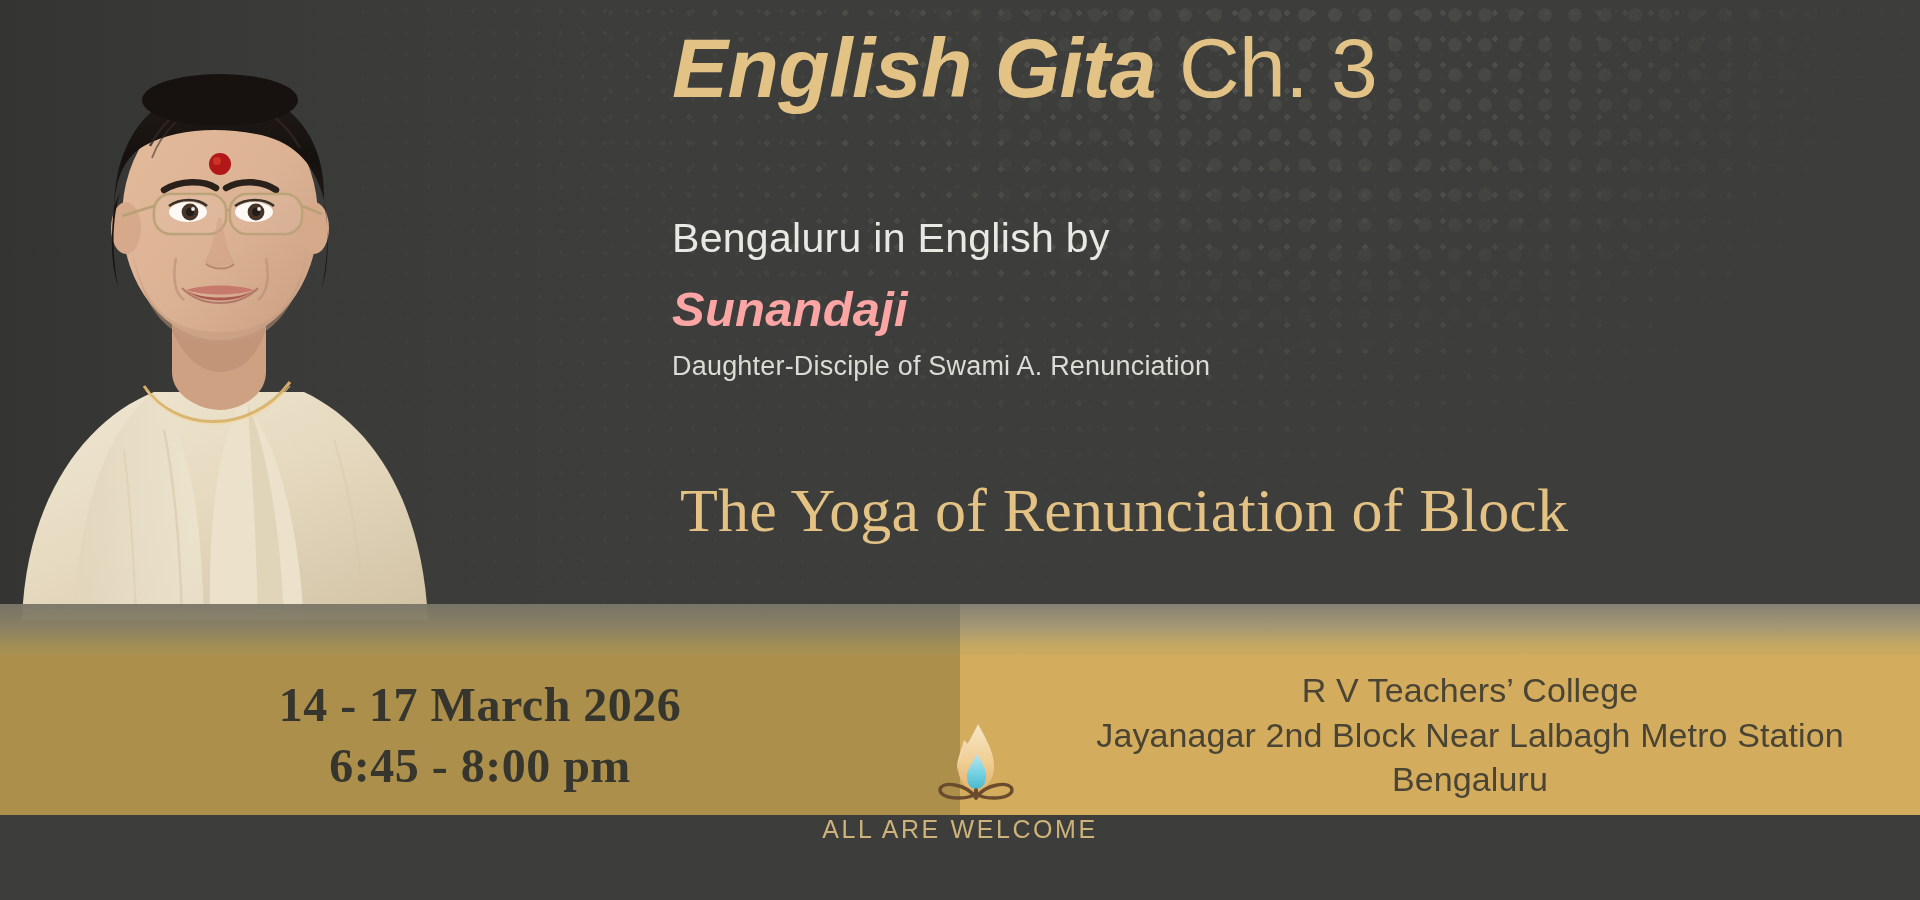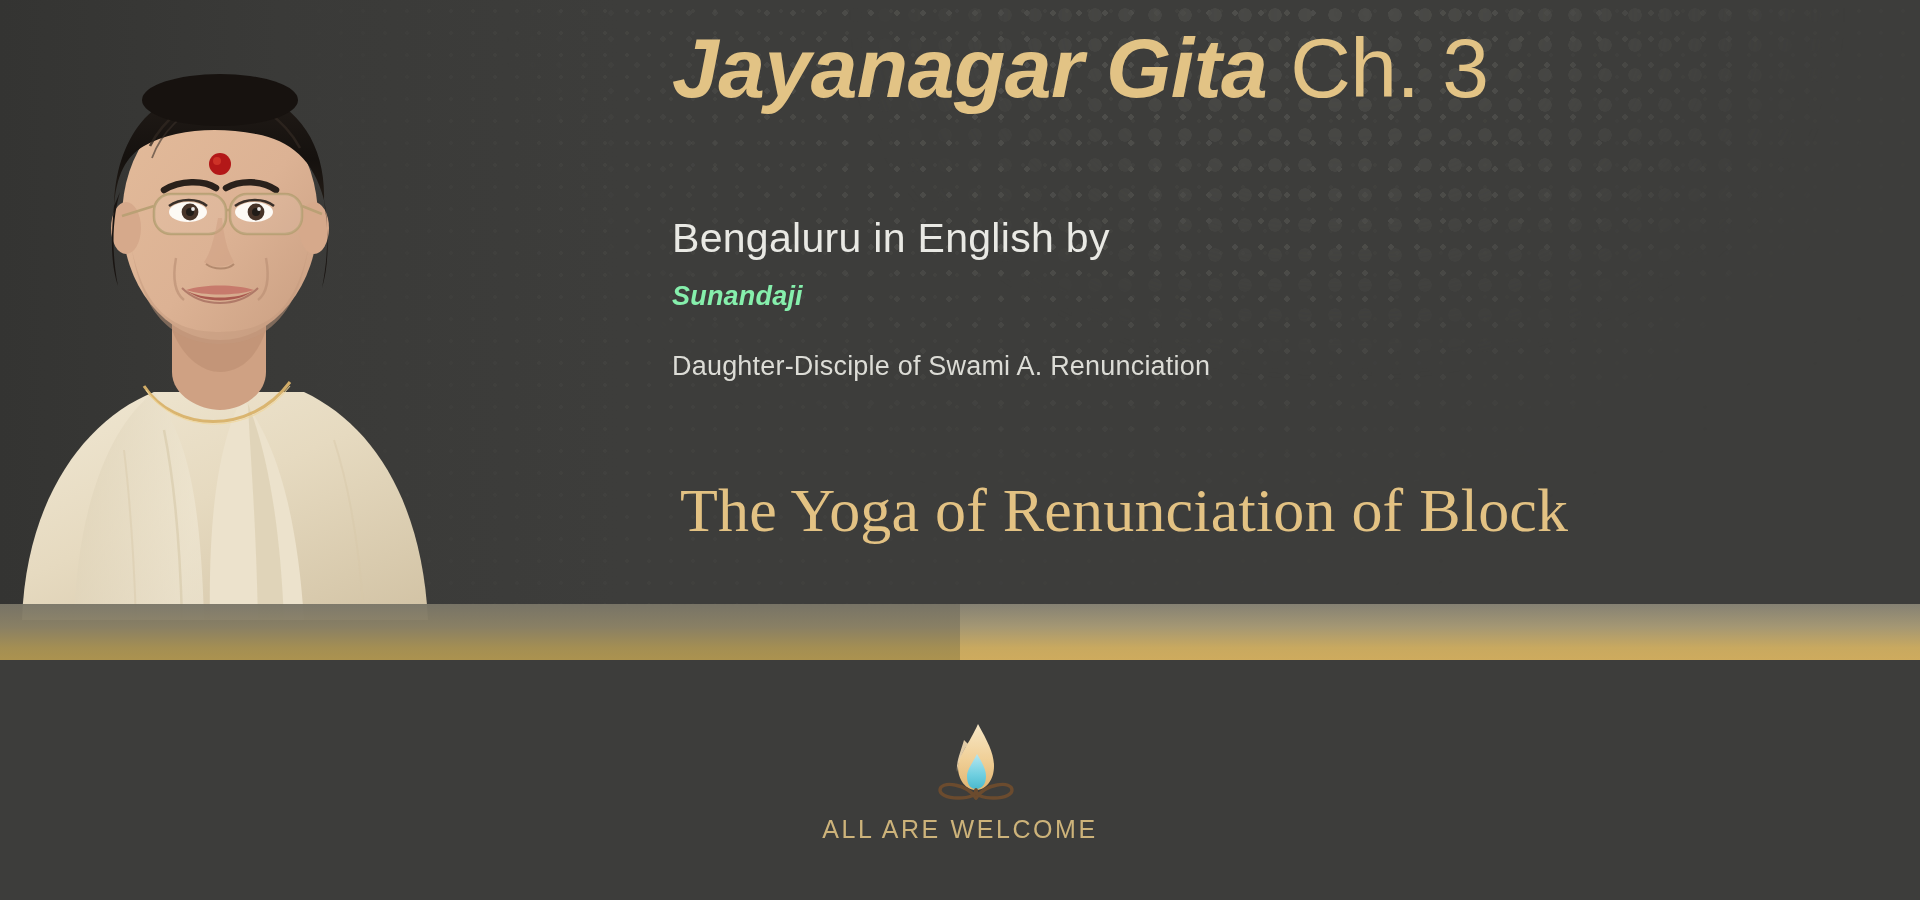--- a/index.html
+++ b/index.html
@@ -84,24 +84,24 @@
   .discourse {
     position:absolute; left:0; top:215px;
     font-size:41px;
     color:#e9e9e4;
     font-weight:300;
     letter-spacing:0.3px;
     white-space:nowrap;
   }
   .speaker {
     position:absolute; left:0; top:281px;
-    font-size:27px;
+    font-size:49px;
     font-weight:bold;
     font-style:italic;
-    color:#86efac;
+    color:#fca5a5;
     letter-spacing:0.2px;
     white-space:nowrap;
   }
   .lineage {
     position:absolute; left:0; top:351px;
     font-size:27px;
     color:#dcdcd6;
     font-weight:300;
     letter-spacing:0.2px;
     white-space:nowrap;
@@ -324,30 +324,41 @@
         <path d="M262 258 C266 280 262 294 254 300" stroke="#bc9176" stroke-width="2.4" fill="none" opacity=".7"></path>
 
         <path d="M198 318 C208 326 226 326 236 318" stroke="#c09madd" stroke-width="2" fill="none" opacity=".4"></path>
       </g>
 
       <rect x="330" y="0" width="100" height="620" fill="url(#bgFade)" opacity="0"></rect>
     </svg>
   </div>
 
   <div class="content">
-    <div class="title"><span class="em">Jayanagar Gita</span><span class="ch"> Ch. 3</span></div>
+    <div class="title"><span class="em">English Gita</span><span class="ch"> Ch. 3</span></div>
     <div class="discourse">Bengaluru in English by</div>
     <div class="speaker">Sunandaji</div>
     <div class="lineage">Daughter-Disciple of Swami A. Renunciation</div>
     <div class="chapter-title">The Yoga of Renunciation of Block</div>
   </div>
 
   <div class="blend-strip"></div>
   <div class="blend-strip lite"></div>
 
+  <div class="gold-band">
+    <div class="band-left">
+      <div class="date">14 - 17 March 2026</div>
+      <div class="time">6:45 - 8:00 pm</div>
+    </div>
+    <div class="band-right">
+      <div class="venue-line">R V Teachers’ College</div>
+      <div class="venue-line">Jayanagar 2nd Block Near Lalbagh Metro Station</div>
+      <div class="venue-line">Bengaluru</div>
+    </div>
+  </div>
 
   <div class="diya">
     <svg viewBox="0 0 96 92" xmlns="http://www.w3.org/2000/svg">
       <defs>
         <linearGradient id="flameOuter" x1="0.5" y1="0" x2="0.5" y2="1">
           <stop offset="0%" stop-color="#f7e7c6"></stop>
           <stop offset="55%" stop-color="#f0cf96"></stop>
           <stop offset="100%" stop-color="#e2b571"></stop>
         </linearGradient>
         <linearGradient id="flameInner" x1="0.5" y1="0" x2="0.5" y2="1">

